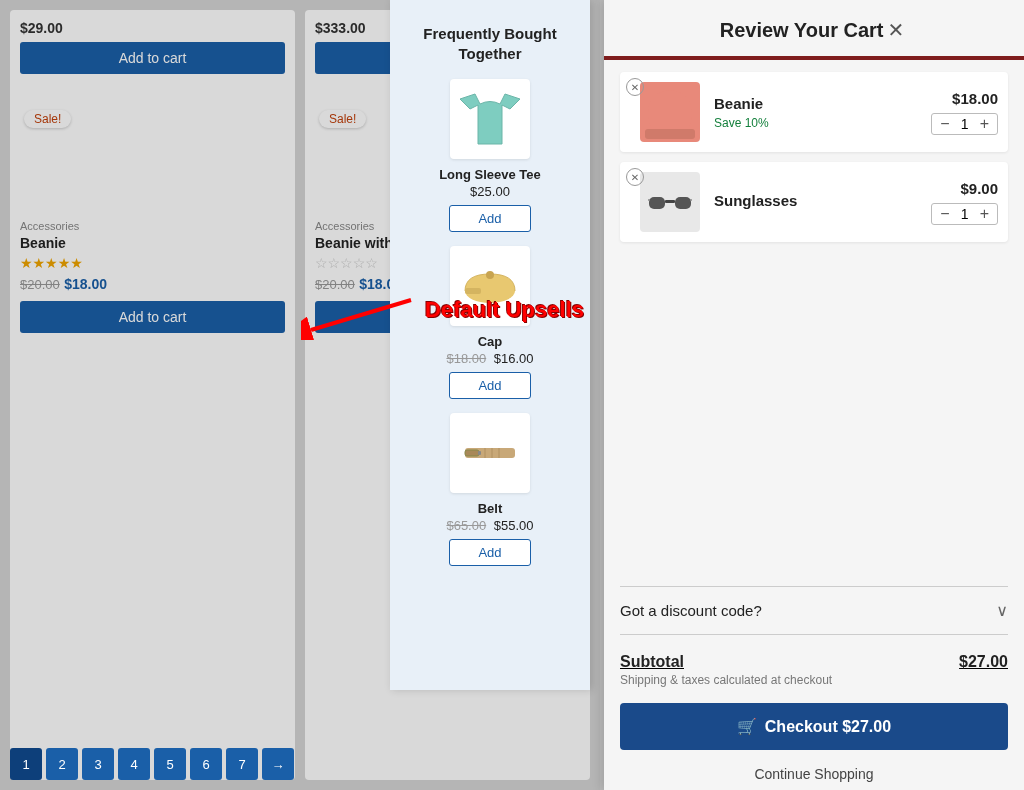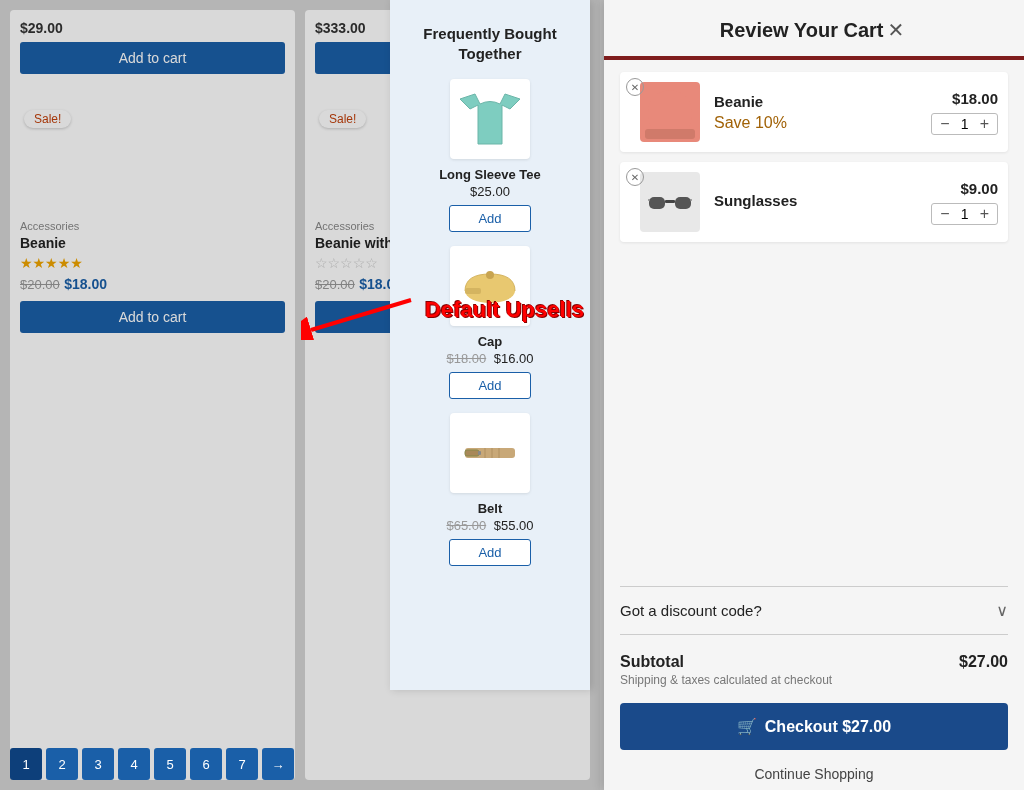--- a/index.html
+++ b/index.html
@@ -141,21 +141,21 @@
       margin-left: 10px; margin-right: 14px; flex-shrink: 0;
       display: flex; align-items: center; justify-content: center;
     }
 
     .cart-item-img.sunglasses-img {
       background: #e8e8e8;
     }
 
     .cart-item-details { flex: 1; }
     .cart-item-name { font-size: 15px; font-weight: bold; color: #222; margin-bottom: 4px; }
-    .cart-item-save { font-size: 16px; color: #a16207; }
+    .cart-item-save { font-size: 12px; color: #15803d; }
 
     .cart-item-price-qty { display: flex; flex-direction: column; align-items: flex-end; gap: 6px; }
     .cart-item-price { font-size: 15px; font-weight: bold; color: #222; }
 
     .qty-control {
       display: flex; align-items: center; gap: 6px;
       border: 1px solid #bbb; border-radius: 3px; padding: 2px 6px;
       background: white;
     }
     .qty-btn {
@@ -181,21 +181,21 @@
       border-top: 1px solid #ccc; border-bottom: 1px solid #ccc;
       padding: 14px 0;
       display: flex; align-items: center; justify-content: space-between;
       cursor: pointer;
     }
     .discount-label { font-size: 15px; color: #222; }
     .discount-chevron { font-size: 16px; color: #666; }
 
     
     .subtotal-section { padding: 10px 16px 4px 16px; }
-    .subtotal-row { display: flex; justify-content: space-between; align-items: center; margin-bottom: 2px; }
+    .subtotal-row { display: flex; justify-content: space-between; align-items: center; margin-bottom: 2px; text-decoration: underline; }
     .subtotal-label { font-size: 16px; font-weight: bold; color: #222; }
     .subtotal-value { font-size: 16px; font-weight: bold; color: #222; }
     .subtotal-note { font-size: 12px; color: #777; margin-bottom: 12px; }
 
     
     .checkout-btn {
       margin: 0 16px 8px 16px;
       background: #1a4a8a; color: white; border: none;
       padding: 14px; border-radius: 4px; font-size: 16px; font-weight: bold;
       cursor: pointer; display: flex; align-items: center; justify-content: center; gap: 8px;

